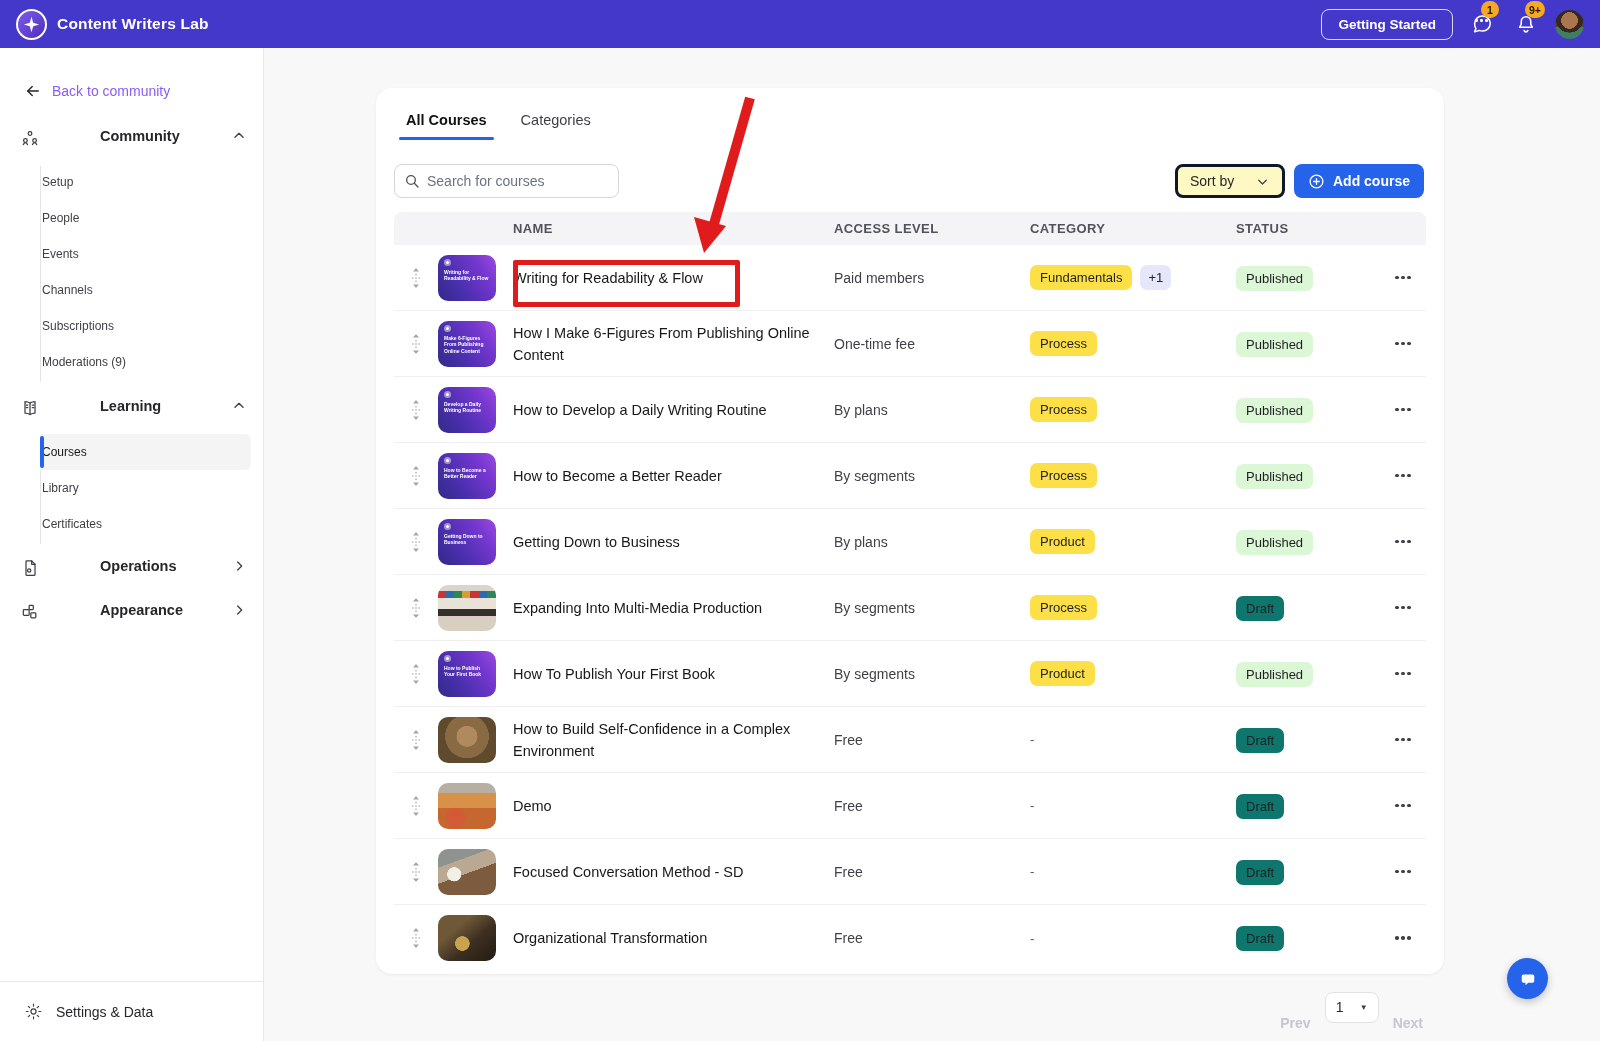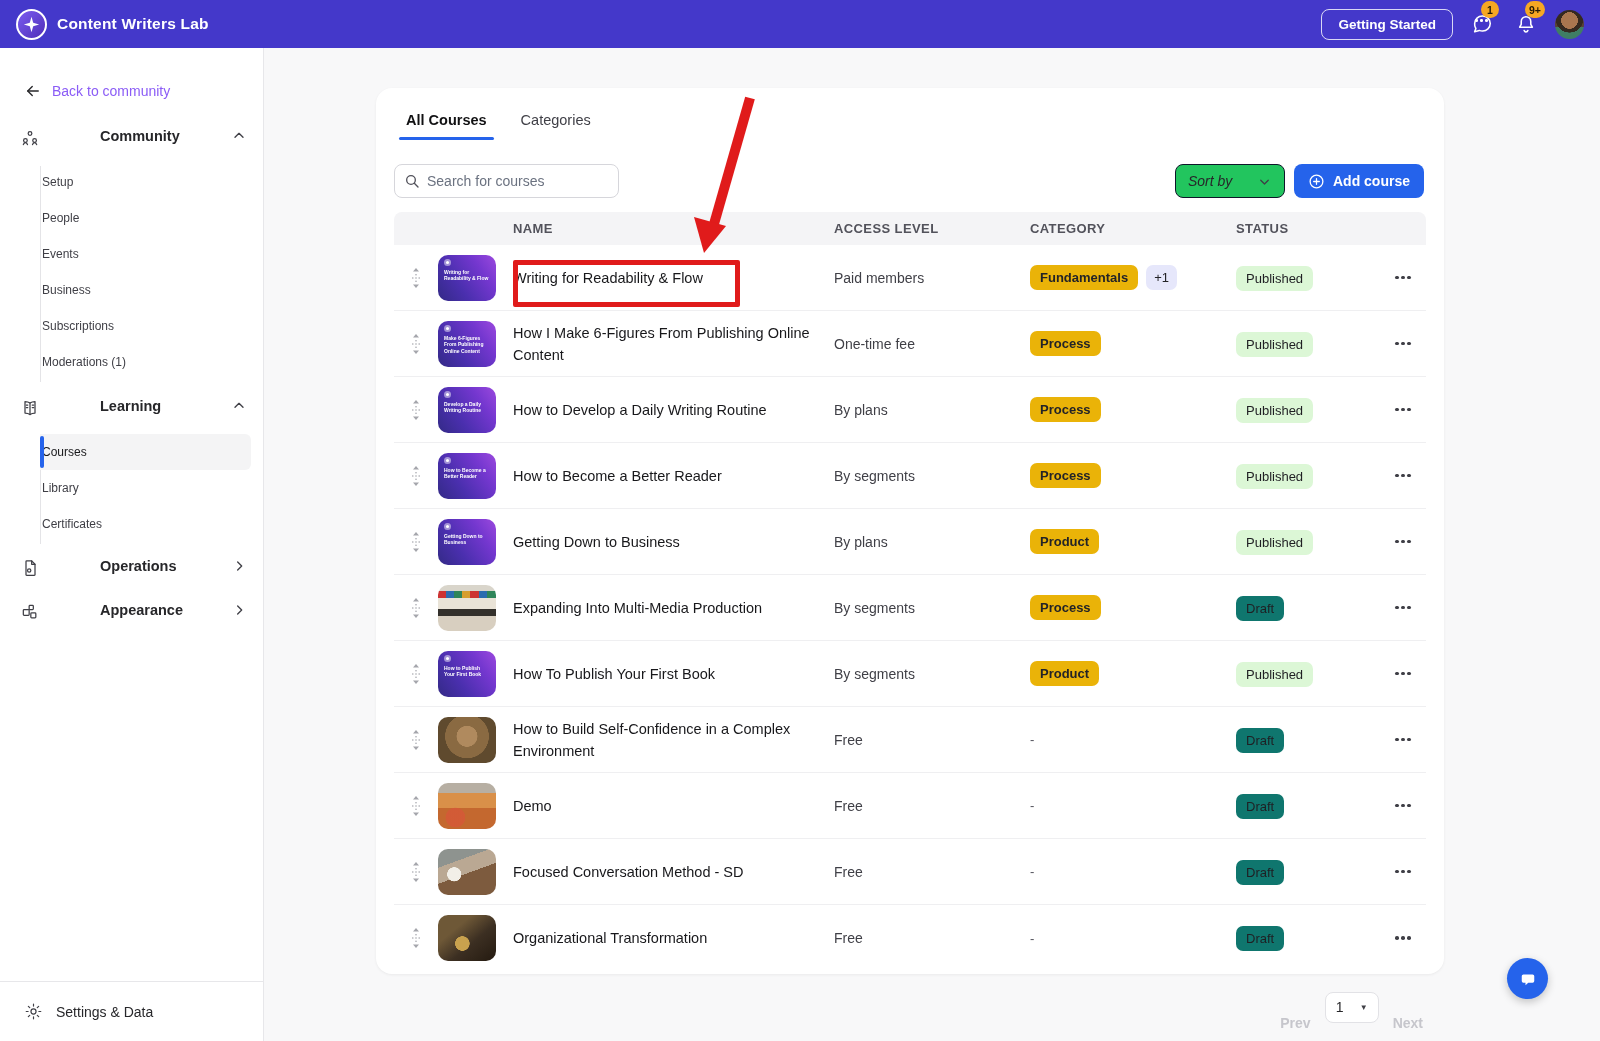--- a/index.html
+++ b/index.html
@@ -55,22 +55,22 @@
   .tab.active { color:#111113; font-weight:600; }
   .tab.active::after { content:""; position:absolute; left:-7px; right:-7px; bottom:0; height:3.5px;
     background:#2563EB; border-radius:3px; }
   .toolbar { display:flex; align-items:center; margin-top:24px; padding:0 20px 0 18px; }
   .search-box { position:relative; width:225px; }
   .search-box input { width:225px; height:34px; border:1px solid #D6D6DB; border-radius:8px;
     padding:0 10px 0 32px; font-size:14px; color:#27272A; outline:none; font-family:inherit; background:#fff; }
   .search-box input::placeholder { color:#6B7280; }
   .search-box .mag { position:absolute; left:10px; top:9px; }
   .toolbar-right { margin-left:auto; display:flex; align-items:center; gap:9px; }
-  .sort-btn { width:110px; height:34px; border:1px solid #0f172a; border-radius:8px; background:#22c55e;
-    display:flex; align-items:center; padding:0 12px; font-size:14px; color:#27272A; cursor:pointer;font-style:italic; }
+  .sort-btn { width:110px; height:34px; border:3px solid #0f172a; border-radius:8px; background:#fef9c3;
+    display:flex; align-items:center; padding:0 12px; font-size:14px; color:#27272A; cursor:pointer; }
   .sort-btn .chev { margin-left:auto; }
   .add-btn { height:34px; padding:0 14px; background:#2563EB; border:none; border-radius:8px; color:#fff;
     font-size:14px; font-weight:600; display:flex; align-items:center; gap:8px; cursor:pointer; }
 
   
   .table { margin:14px 18px 0 18px; }
   .thead, .trow { display:grid; grid-template-columns:44px 58px 338px 196px 206px 129px 1fr; align-items:center; }
   .thead { height:33px; background:#F4F4F6; border-radius:8px 8px 0 0; }
   .thead span { font-size:13px; font-weight:700; color:#52525B; letter-spacing:.4px; }
   .col-name-pad { padding-left:17px; }
@@ -95,21 +95,21 @@
   .thumb[data-thumb="desk"] { background:
     radial-gradient(circle at 28% 55%,#F2EFE8 0 14%,rgba(0,0,0,0) 15%),
     linear-gradient(160deg,#8E938F 0 28%,#BAA893 28% 52%,#7D5B3E 52% 100%); }
   .thumb[data-thumb="gavel"] { background:
     radial-gradient(circle at 42% 62%,#C9A24E 0 16%,rgba(0,0,0,0) 17%),
     linear-gradient(140deg,#6E5837 0 30%,#3C2F22 60%,#241A10 100%); }
   .cname { font-size:14.5px; color:#18181B; padding-left:17px; padding-right:24px; line-height:22px; cursor:pointer; }
   .access { font-size:14px; color:#3F3F46; }
   .catcell { display:flex; align-items:center; gap:8px; }
   .catbadge { font-style:normal; font-size:13px; color:#232327; }
-  .catbadge[data-cattype="badge"] { background:#eab308; padding:5px 10px; border-radius:7px;font-weight:bold; }
+  .catbadge[data-cattype="badge"] { background:#fde047; padding:5px 10px; border-radius:7px; }
   .catbadge[data-cattype="none"] { color:#52525B; }
   .catextra { font-style:normal; font-size:13px; color:#232327; background:#E6E7FB; padding:5px 8px; border-radius:7px; }
   .catextra:empty { display:none; }
   .stbadge { font-style:normal; font-size:13px; color:#1F1F23; padding:5px 10px; border-radius:7px; }
   .stbadge[data-status="published"] { background:#DCF7D6; }
   .stbadge[data-status="draft"] { background:#0f766e; }
   .menucell { display:flex; justify-content:flex-end; padding-right:10px; }
   .dots { width:26px; height:26px; display:flex; align-items:center; justify-content:center; cursor:pointer; }
   .dots i { width:3.5px; height:3.5px; border-radius:50%; background:#3F3F46;
     box-shadow:6px 0 0 #3F3F46, -6px 0 0 #3F3F46; }
@@ -185,23 +185,23 @@
     </svg>
     <span class="s-label">Community</span>
     <svg class="chev" width="16" height="16" viewBox="0 0 24 24" fill="none" stroke="#3F3F46" stroke-width="2" stroke-linecap="round" stroke-linejoin="round">
         <path d="M6 14l6-6 6 6"></path>
       </svg>
   </div>
   <div class="sublist">
     <div class="subitem">Setup</div>
     <div class="subitem">People</div>
     <div class="subitem">Events</div>
-    <div class="subitem">Business</div>
+    <div class="subitem">Channels</div>
     <div class="subitem">Subscriptions</div>
-    <div class="subitem">Moderations  (1)</div>
+    <div class="subitem">Moderations  (9)</div>
   </div>
 
   <div class="section-head" style="margin-top:10px;">
     <svg width="20" height="20" viewBox="0 0 24 24" fill="none" stroke="#3F3F46" stroke-width="1.5" stroke-linecap="round" stroke-linejoin="round">
       <path d="M12 6c-1.6-1.2-3.6-1.8-6-1.8V18c2.4 0 4.4.6 6 1.8 1.6-1.2 3.6-1.8 6-1.8V4.2c-2.4 0-4.4.6-6 1.8z"></path>
         <path d="M12 6v13.8"></path>
         <path d="M7.5 8.5h1.8M7.5 11.5h1.8M14.7 8.5h1.8M14.7 11.5h1.8"></path>
     </svg>
     <span class="s-label">Learning</span>
     <svg class="chev" width="16" height="16" viewBox="0 0 24 24" fill="none" stroke="#3F3F46" stroke-width="2" stroke-linecap="round" stroke-linejoin="round">

